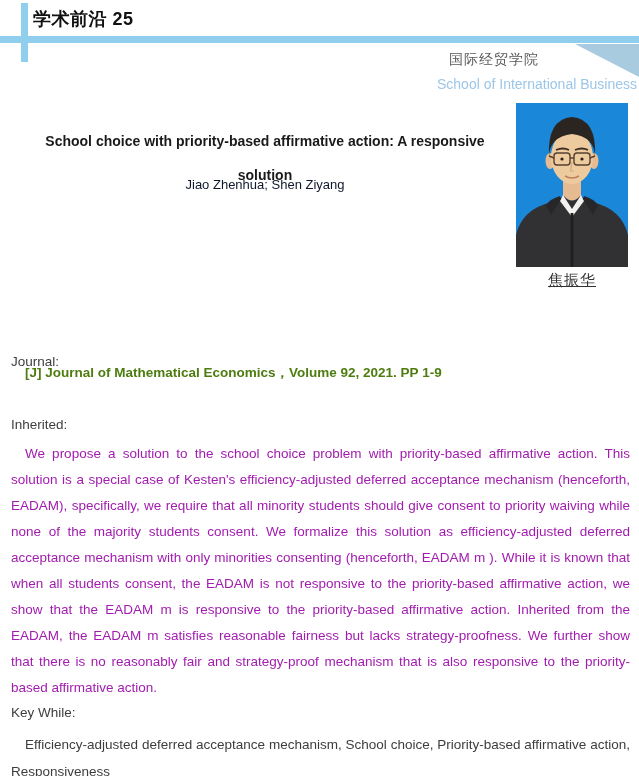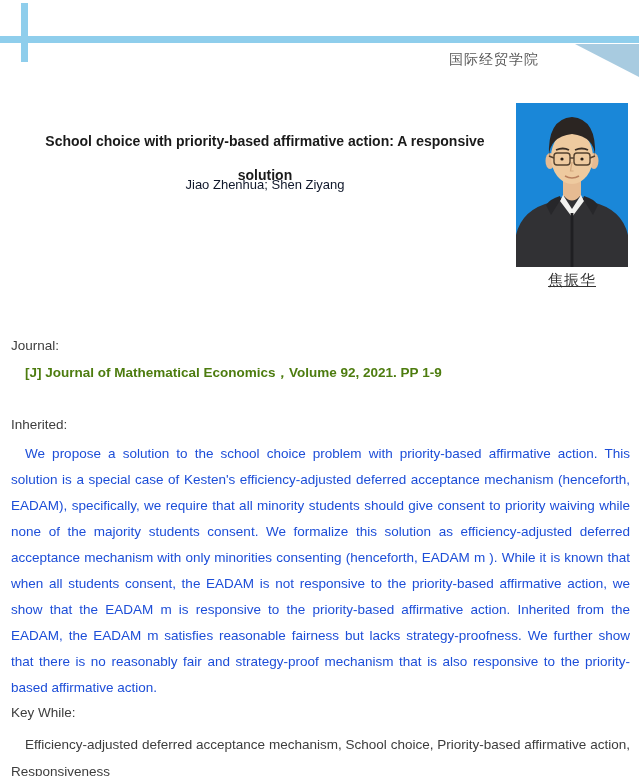--- a/index.html
+++ b/index.html
@@ -24,39 +24,41 @@
     font-size:13px; color:#0f172a; }
 
   
   .photo { position:absolute; left:516px; top:103px; width:112px; height:164px; }
   .photo svg { display:block; width:112px; height:164px; }
   .photo-caption { position:absolute; left:516px; top:271px; width:112px; text-align:center;
     font-size:15px; color:#333; letter-spacing:1px;text-decoration:underline; }
 
   
   .sec-label { position:absolute; left:11px; font-size:13.5px; color:#3d3d3d; }
-  .journal-label { top:338px; }
+  .journal-label { top:354px; }
   .journal-value { position:absolute; left:25px; top:364px; font-size:13.5px; color:#4d7c0f;font-weight:bold; }
   .abstract-label { top:417px; }
   .abstract-text { position:absolute; left:11px; top:441px; width:619px;
-    font-size:13.5px; color:#1d4ed8; line-height:26px; text-align:justify; text-indent:14px; }
+    font-size:13.5px; color:#a21caf; line-height:26px; text-align:justify; text-indent:14px; }
   .keyword-label { top:705px; }
   .keyword-text { position:absolute; left:11px; top:731px; width:619px;
     font-size:13.5px; color:#3d3d3d; line-height:27px; text-align:justify; text-indent:14px; }
 </style>
 </head>
 <body>
 
 <div class="page">
 
   <div class="vbar"></div>
   <div class="hline"></div>
   <div class="corner-tri"></div>
 
+  <div class="brand">学术前沿 25</div>
   <div class="dept-cn">国际经贸学院</div>
+  <div class="dept-en">School of International Business</div>
 
   <div class="art-title">School choice with priority-based affirmative action: A responsive solution</div>
   <div class="art-authors">Jiao Zhenhua; Shen Ziyang</div>
 
   <div class="photo">
     <svg viewBox="0 0 112 164">
       <rect width="112" height="164" fill="#1A87D8"></rect>
       <rect x="47" y="76" width="18" height="22" fill="#e6bb92"></rect>
       <ellipse cx="34" cy="58" rx="4.5" ry="8" fill="#e6bb92"></ellipse>
       <ellipse cx="78" cy="58" rx="4.5" ry="8" fill="#e6bb92"></ellipse>

